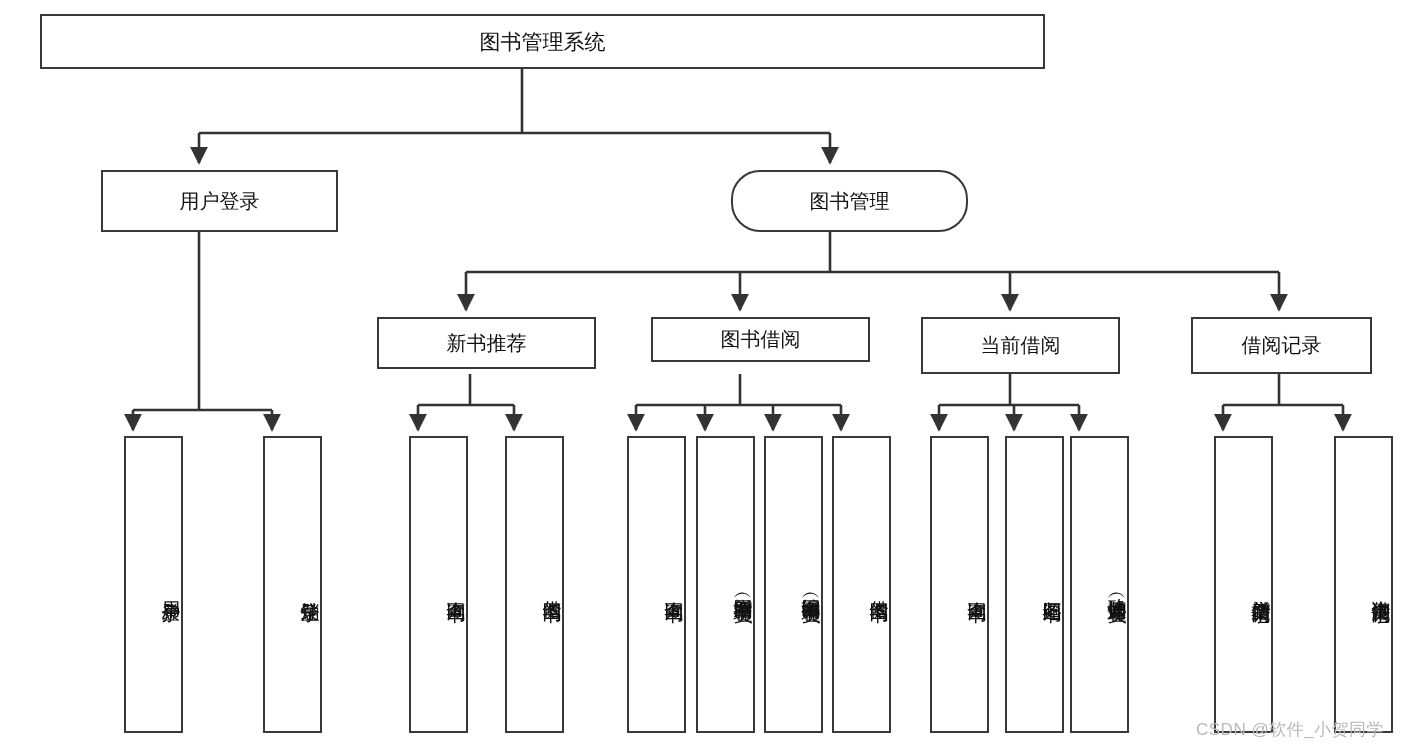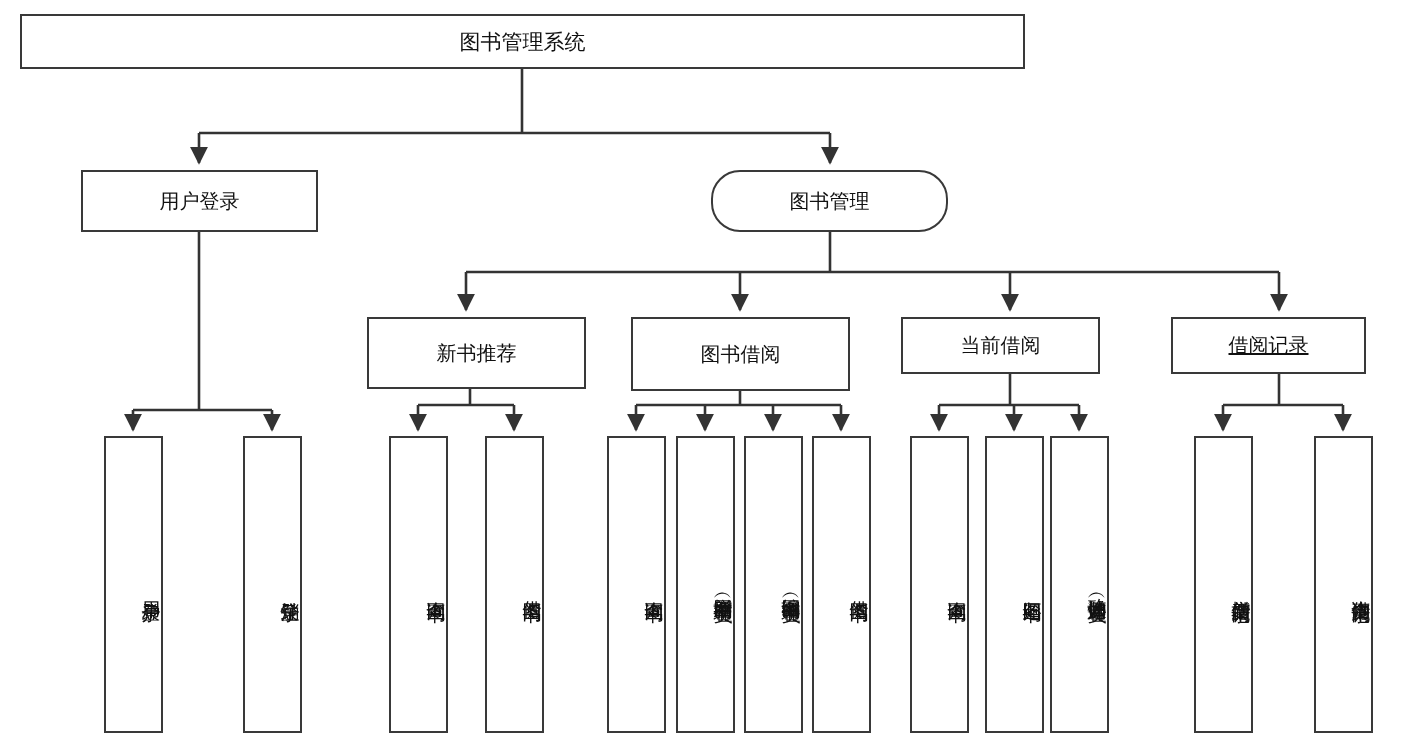--- a/index.html
+++ b/index.html
@@ -28,20 +28,21 @@
   .node {
     position: absolute;
     box-sizing: border-box;
     background: #ffffff;
     border: 2px solid #393939;
     display: flex;
     align-items: center;
     justify-content: center;
     color: #111111;
     text-align: left;
+    margin-left: 20px;
   }
   .node.root {
     font-size: 21px;
   }
   .node.lvl2 {
     font-size: 20px;
   }
   .node.lvl3 {
     font-size: 20px;
   }
@@ -127,30 +128,30 @@
     <span>图书管理系统</span>
   </div>
 
   <div class="node lvl2" style="left:81px; top:170px; width:237px; height:62px;">
     <span>用户登录</span>
   </div>
   <div class="node lvl2" style="left:711px; top:170px; width:237px; height:62px;border-radius:29px;">
     <span>图书管理</span>
   </div>
 
-  <div class="node lvl3" style="left:367px; top:317px; width:219px; height:72px;">
+  <div class="node lvl3" style="left:357px; top:317px; width:219px; height:52px;">
     <span>新书推荐</span>
   </div>
-  <div class="node lvl3" style="left:631px; top:317px; width:219px; height:74px;">
+  <div class="node lvl3" style="left:631px; top:317px; width:219px; height:45px;">
     <span>图书借阅</span>
   </div>
   <div class="node lvl3" style="left:901px; top:317px; width:199px; height:57px;">
     <span>当前借阅</span>
   </div>
-  <div class="node lvl3" style="left:1171px; top:317px; width:195px; height:57px;text-decoration:underline;">
+  <div class="node lvl3" style="left:1171px; top:317px; width:181px; height:57px;">
     <span>借阅记录</span>
   </div>
 
   <div class="node leaf" style="left:104px; top:436px; width:59px; height:297px;">
     <span class="vtext">用户登录</span>
   </div>
   <div class="node leaf" style="left:243px; top:436px; width:59px; height:297px;">
     <span class="vtext">注销登录</span>
   </div>
 
@@ -184,14 +185,15 @@
     <span class="vtext">确认归还（管理员）</span>
   </div>
 
   <div class="node leaf" style="left:1194px; top:436px; width:59px; height:297px;">
     <span class="vtext">新增借阅记录</span>
   </div>
   <div class="node leaf" style="left:1314px; top:436px; width:59px; height:297px;">
     <span class="vtext">查询借阅记录</span>
   </div>
 
+  <div class="watermark" style="left:1196px; top:718px;">CSDN @软件_小贺同学</div>
 
 </div>
 
 </body></html>

